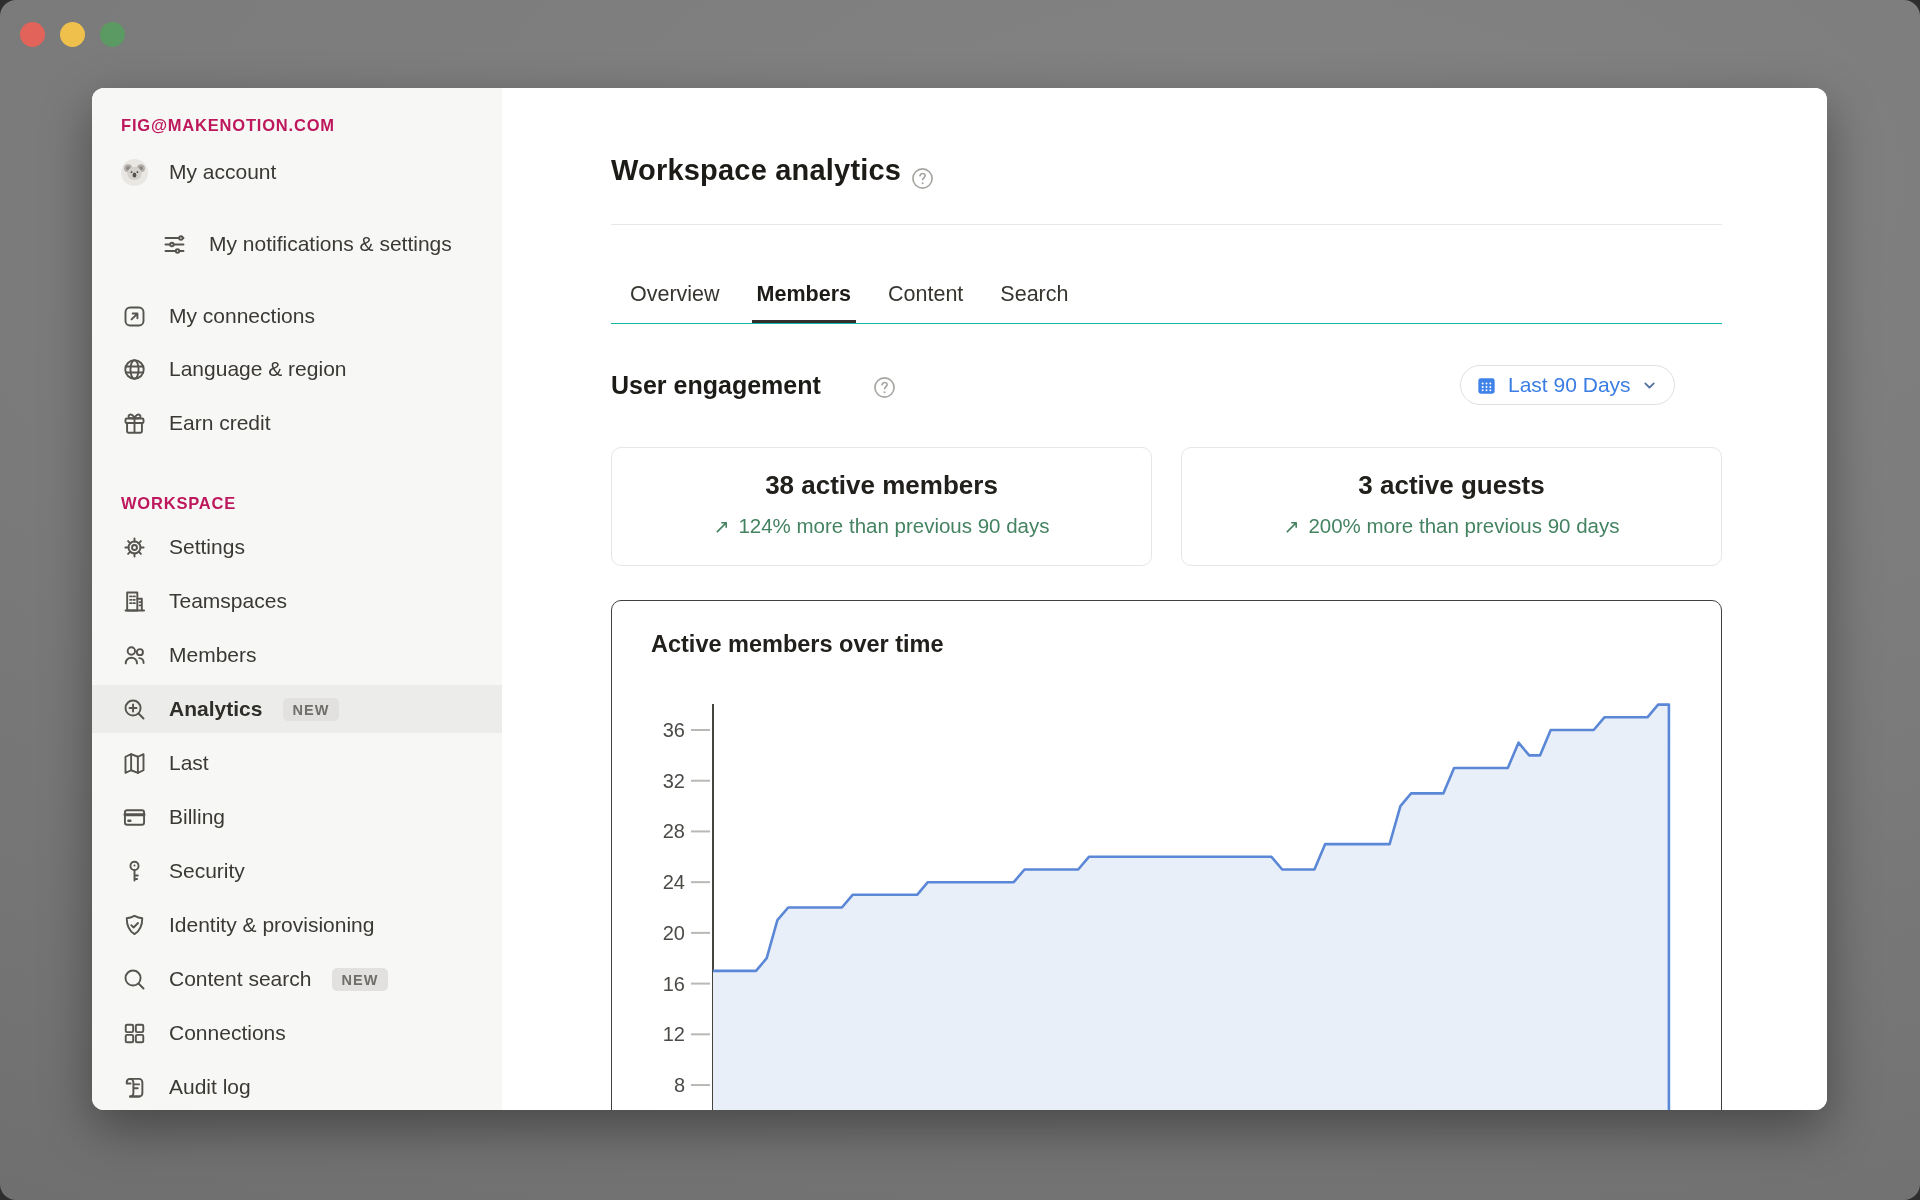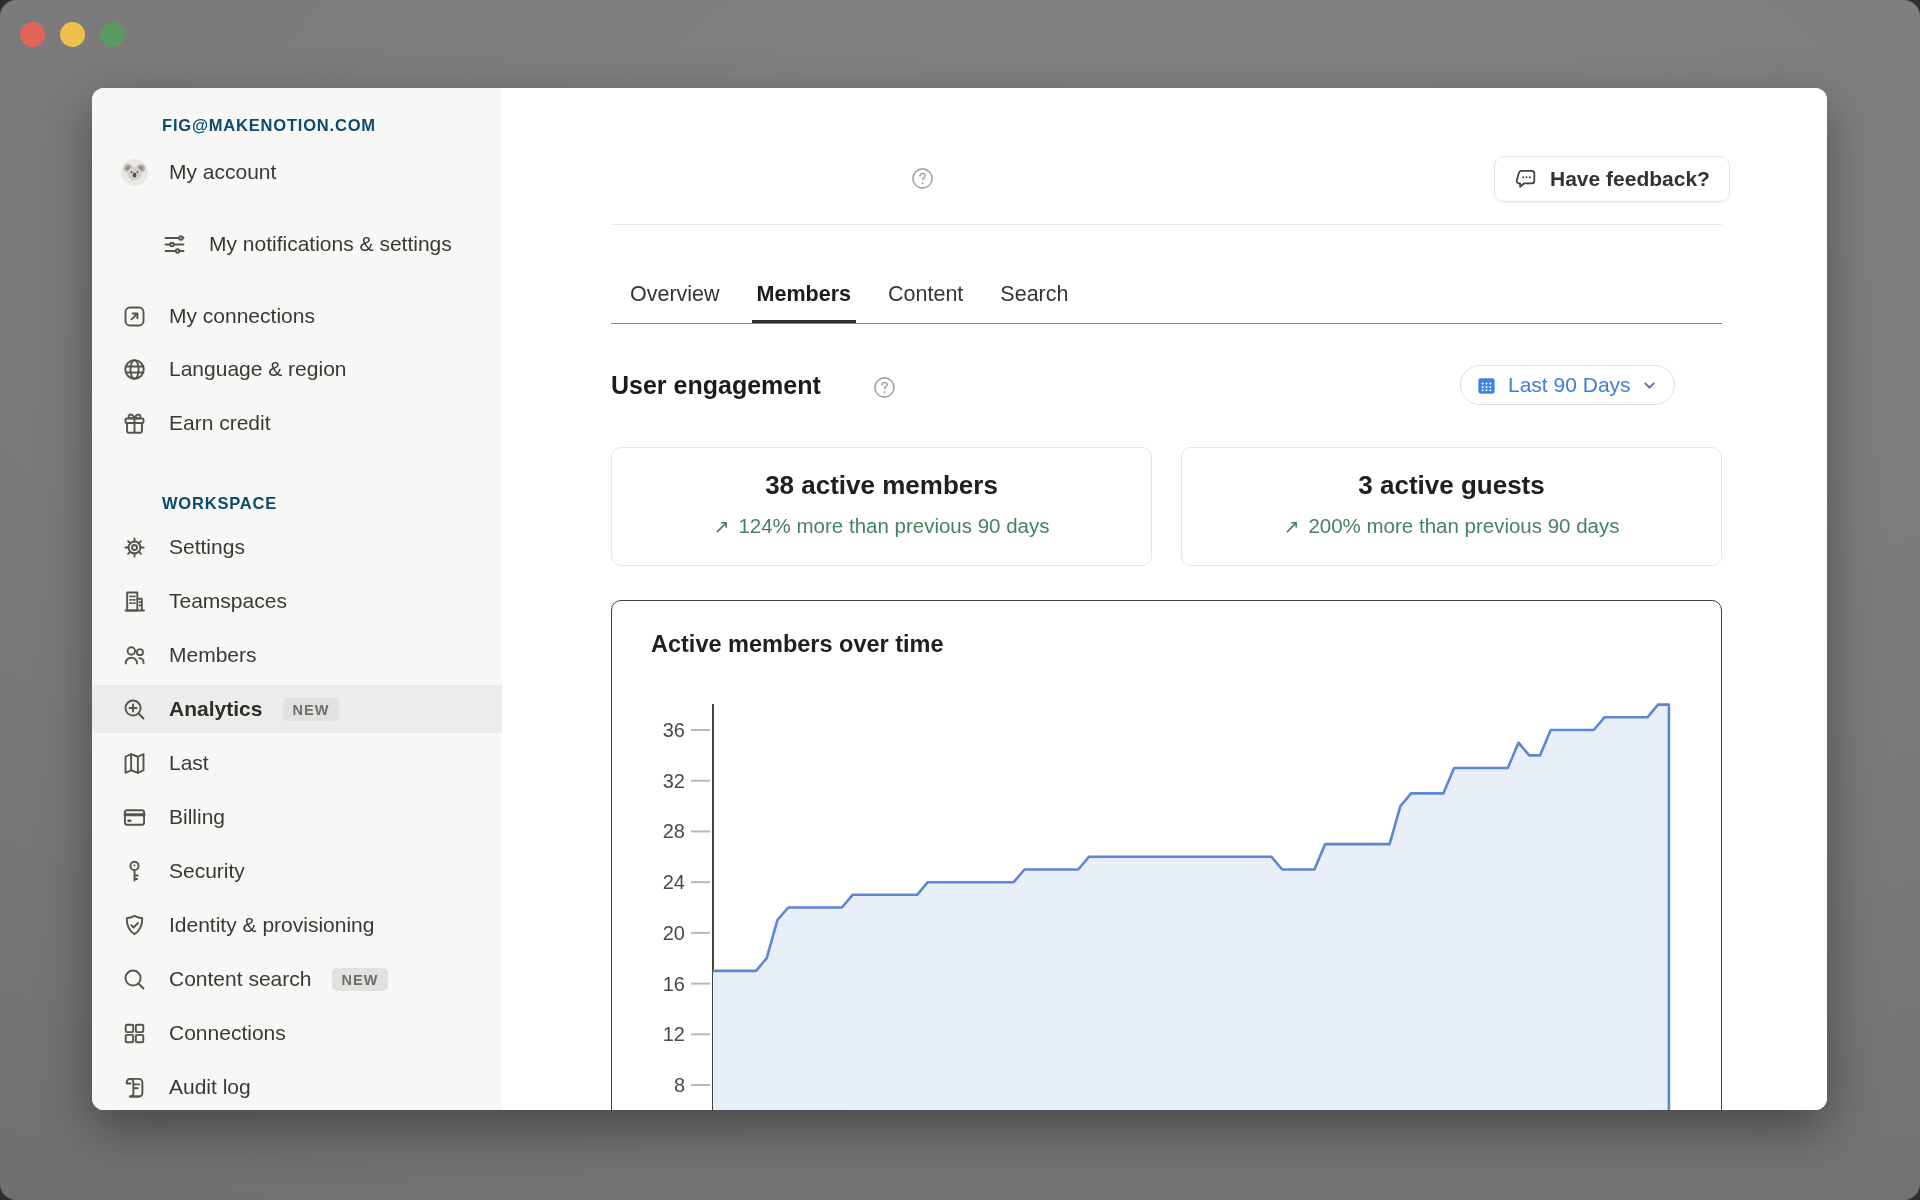--- a/index.html
+++ b/index.html
@@ -9,21 +9,21 @@
   .traffic { position:absolute; top:22px; left:20px; display:flex; gap:15px; }
   .traffic span { width:25px; height:25px; border-radius:50%; display:block; }
 
   .dialog { position:absolute; left:92px; top:88px; width:1735px; height:1022px;
     background:#ffffff; border-radius:12px; overflow:hidden; display:flex;
     box-shadow:0 18px 50px rgba(0,0,0,.38); }
 
   
   .sidebar { position:relative; width:410px; flex:0 0 410px; background:#f7f7f5; height:100%; }
   .side-caption { position:absolute; left:29px; font-size:16.5px; font-weight:600; letter-spacing:.8px;
-    color:#0c4a6e;margin-left:41px; }
+    color:#be185d; }
   .srow { position:absolute; left:0; width:410px; height:48px; display:flex; align-items:center;
     padding-left:29px; gap:21px; cursor:pointer; color:#3b3935; }
   .srow.selected { background:#ececea; }
   .srow .ic { width:27px; height:27px; flex:0 0 27px; color:#56544f; display:flex; align-items:center; justify-content:center; }
   .srow .ic svg { width:27px; height:27px; }
   .slabel { font-size:21px; line-height:36px; max-width:245px;text-align:right; }
   .srow.selected .slabel { font-weight:700; color:#2f2d29; }
   .badge { font-size:14.5px; font-weight:600; letter-spacing:1.1px; color:#6f6e6a;
     background:#e2e1df; border-radius:5px; padding:4px 9px 3px; }
   .row-tall { height:72px;margin-left:40px; }
@@ -247,38 +247,30 @@
                 <path d="M11.8 9.2h4.3M11.8 12.6h3.1"></path>
                 <path d="M8 20h8"></path>
               </svg>
             </span>
             <span class="slabel">Audit log</span>
           </div>
         </div>
     </nav>
 
     <section class="main">
+      <h1 class="page-title">Workspace analytics</h1>
 
       <span class="help" style="left:408px; top:78px;">
         <svg viewBox="0 0 24 24" fill="none" stroke="currentColor" stroke-width="1.6">
           <circle cx="12" cy="12" r="9.2"></circle>
           <path d="M9.6 9.4c.3-1.4 1.3-2.2 2.5-2.2 1.4 0 2.4.9 2.4 2.2 0 1.8-2.3 1.9-2.3 3.6" stroke-linecap="round"></path>
           <circle cx="12.1" cy="16.6" r="1" fill="currentColor" stroke="none"></circle>
         </svg>
       </span>
 
-      <button class="feedback-btn">
-        <svg viewBox="0 0 24 24" fill="none" stroke="currentColor" stroke-width="1.7" stroke-linejoin="round">
-          <path d="M4.5 6.4a2.6 2.6 0 0 1 2.6-2.6h9.8a2.6 2.6 0 0 1 2.6 2.6v6.8a2.6 2.6 0 0 1-2.6 2.6H9.6l-3.7 3.2v-3.2h-.8a2.6 2.6 0 0 1-2.6-2.6z"></path>
-          <circle cx="8.8" cy="9.8" r=".95" fill="currentColor" stroke="none"></circle>
-          <circle cx="12" cy="9.8" r=".95" fill="currentColor" stroke="none"></circle>
-          <circle cx="15.2" cy="9.8" r=".95" fill="currentColor" stroke="none"></circle>
-        </svg>
-        <span>Have feedback?</span>
-      </button>
 
       <div class="divider" style="top:136px;"></div>
 
       <div class="tabs" id="tabs">
           <div class="tab">Overview</div>
           <div class="tab active">Members</div>
           <div class="tab">Content</div>
           <div class="tab">Search</div>
         </div>
 

